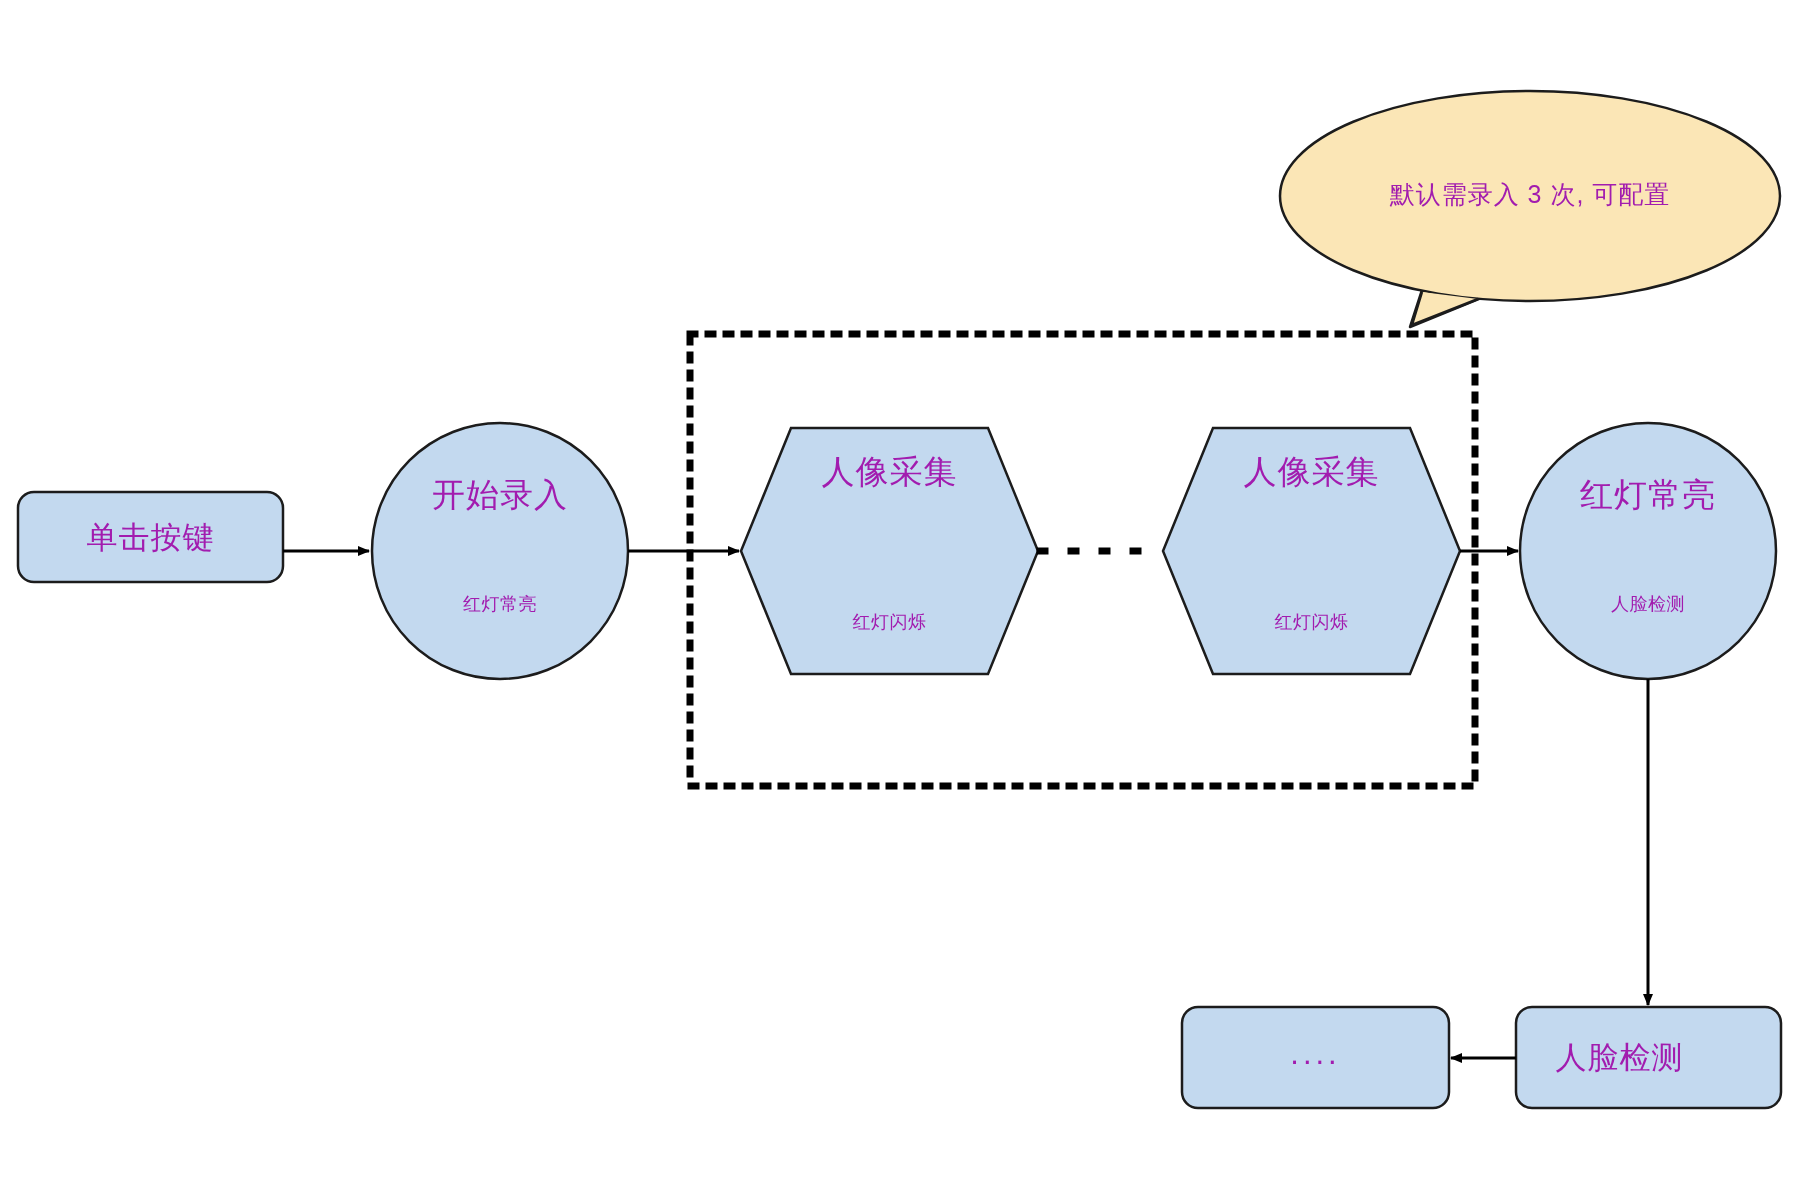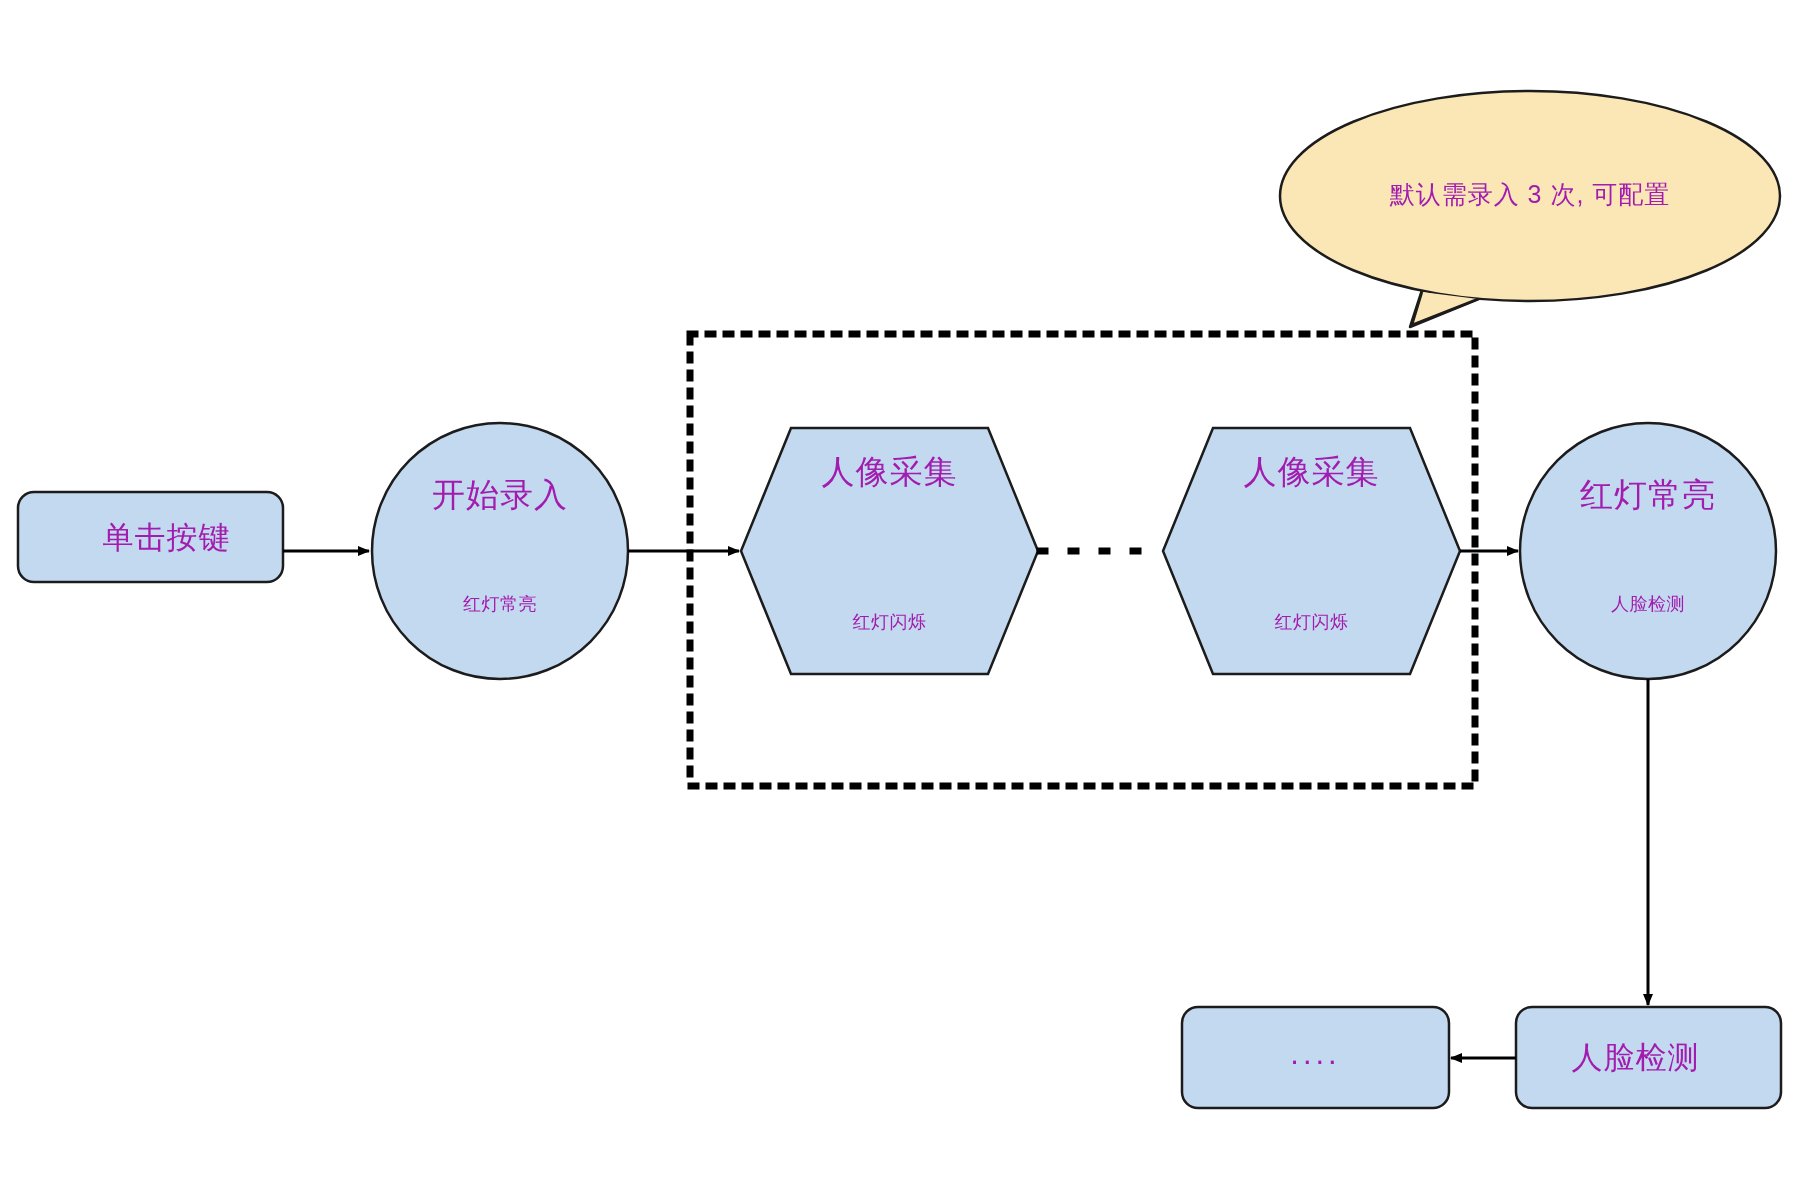--- a/index.html
+++ b/index.html
@@ -39,21 +39,20 @@
     font-size: 33px;
     letter-spacing: 1px;
   }
   .sub-text {
     font-size: 18px;
     letter-spacing: 0.5px;
   }
   .box-text {
     font-size: 31px;
     letter-spacing: 1px;
-    margin-left: 16px;
   }
   .callout-text {
     font-size: 25px;
     letter-spacing: 1px;
   }
   .dots-text {
     font-size: 31px;
     letter-spacing: 4px;
   }
 </style>

